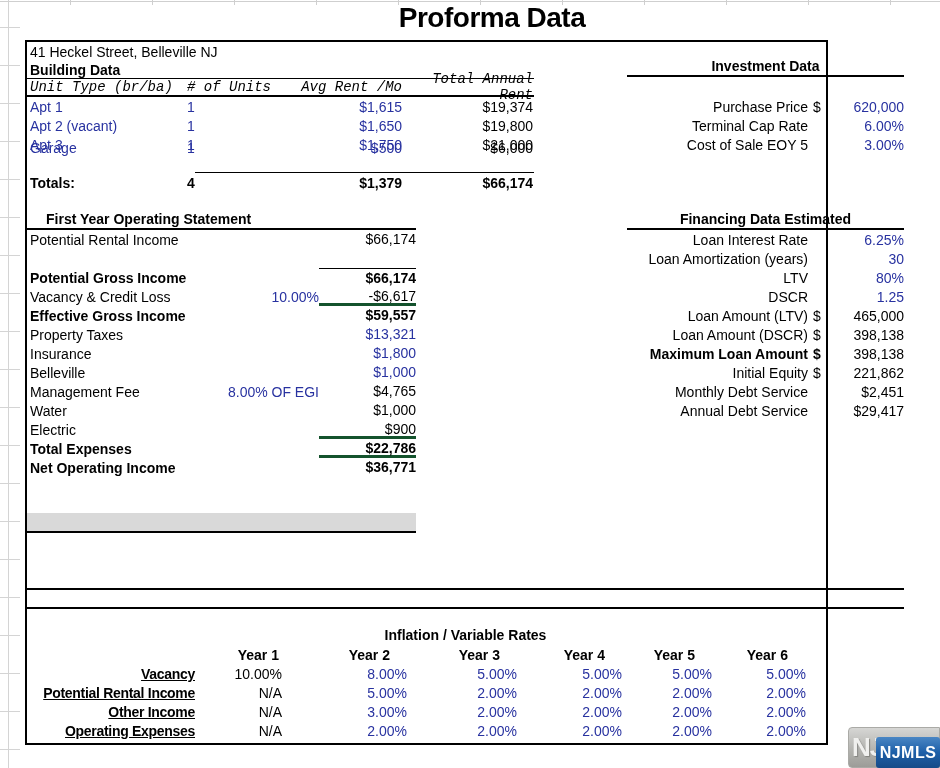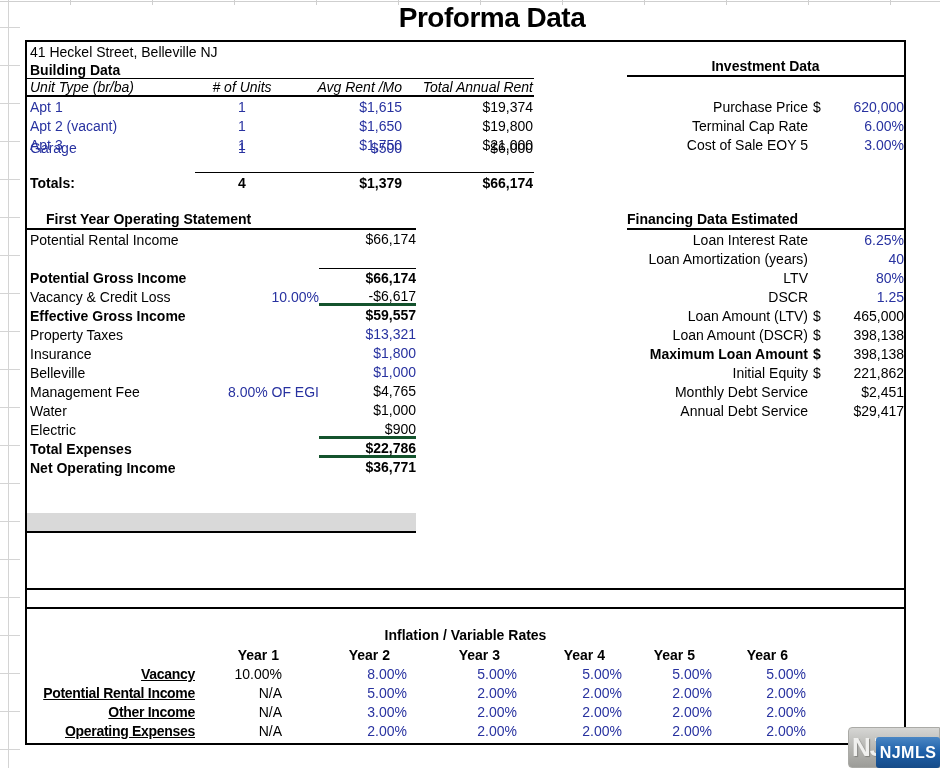--- a/index.html
+++ b/index.html
@@ -14,50 +14,50 @@
   .top-ticks { position:absolute; top:0; left:0; width:940px; height:5px;
     background-image:repeating-linear-gradient(to right, transparent 0 81px, #cfcfcf 81px 82px);
     background-position:-11px 0; }
   .left-v { position:absolute; top:0; left:8px; width:1px; height:768px; background:#d4d4d4; }
   .left-grid { position:absolute; top:27px; left:0; width:20px; height:741px;
     background-image:repeating-linear-gradient(to bottom, #d4d4d4 0 1px, transparent 1px 38px); }
 
   .title { position:absolute; top:2px; left:0; width:940px; text-align:center;
     font-size:28px; font-weight:bold; letter-spacing:-0.5px;padding-left:44px; }
 
-  .box { position:absolute; left:25px; top:40px; width:881px; height:705px;
+  .box { position:absolute; left:25px; top:40px; width:803px; height:705px;
     border:2px solid #000; }
 
   .addr { position:absolute; left:3px; top:1px; height:18px; line-height:18px; }
   .bheading { position:absolute; left:3px; top:19px; height:18px; line-height:18px; font-weight:bold; }
 
   
   .bhead { position:absolute; left:0; top:36px; width:507px; height:19px;
     border-top:1px solid #000; border-bottom:2px solid #000; display:flex; align-items:center;
-    font-style:italic; }
+    font-style:italic;font-family:Liberation Mono, monospace; }
   .brow { position:absolute; left:0; width:507px; height:19px; display:flex; align-items:center; }
   .c-type { width:160px; padding-left:3px; }
-  .c-units { width:110px; text-align:center; }
+  .c-units { width:110px; text-align:left; }
   .c-rent { width:105px; text-align:right; }
   .c-annual { width:132px; text-align:right; padding-right:1px; }
   .totals-line { position:absolute; left:168px; top:130px; width:339px; height:0; border-top:1px solid #000; }
 
   
   .rt-head { position:absolute; left:600px; top:16px; width:277px; height:19px;
     border-bottom:2px solid #000; text-align:center; font-weight:bold; line-height:17px; }
   .rt-row { position:absolute; left:400px; width:477px; height:19px; display:flex; align-items:center; }
   .rt-label { flex:1; text-align:right; }
   .rt-dollar { width:18px; padding-left:5px; }
   .rt-value { width:78px; text-align:right; }
 
   
   .op-head { position:absolute; left:0; top:167px; width:389px; height:21px;
     border-bottom:2px solid #000; font-weight:bold; line-height:21px; padding-left:19px; }
   .fin-head { position:absolute; left:600px; top:167px; width:277px; height:21px;
-    border-bottom:2px solid #000; font-weight:bold; line-height:21px; }
+    border-bottom:2px solid #000; font-weight:bold; text-align:center; line-height:21px; }
   .opr { position:absolute; left:0; width:389px; height:19px; display:flex; align-items:center; }
   .ol { flex:1; padding-left:3px; }
   .on { width:110px; text-align:right; }
   .ov { width:97px; text-align:right; height:19px; line-height:19px; }
   .bt { border-top:1px solid #000; }
   .bb { border-bottom:3px solid #14532d; }
 
   .b { font-weight:bold; }
   .blue { color:#2832A0; }
 
@@ -225,21 +225,21 @@
 
   <div class="fin-head">Financing Data Estimated</div>
   <div class="rt-row" style="top:188px">
     <div class="rt-label">Loan Interest Rate</div>
     <div class="rt-dollar"></div>
     <div class="rt-value blue">6.25%</div>
   </div>
   <div class="rt-row" style="top:207px">
     <div class="rt-label">Loan Amortization (years)</div>
     <div class="rt-dollar"></div>
-    <div class="rt-value blue">40</div>
+    <div class="rt-value blue">30</div>
   </div>
   <div class="rt-row" style="top:226px">
     <div class="rt-label">LTV</div>
     <div class="rt-dollar"></div>
     <div class="rt-value blue">80%</div>
   </div>
   <div class="rt-row" style="top:245px">
     <div class="rt-label">DSCR</div>
     <div class="rt-dollar"></div>
     <div class="rt-value blue">1.25</div>

